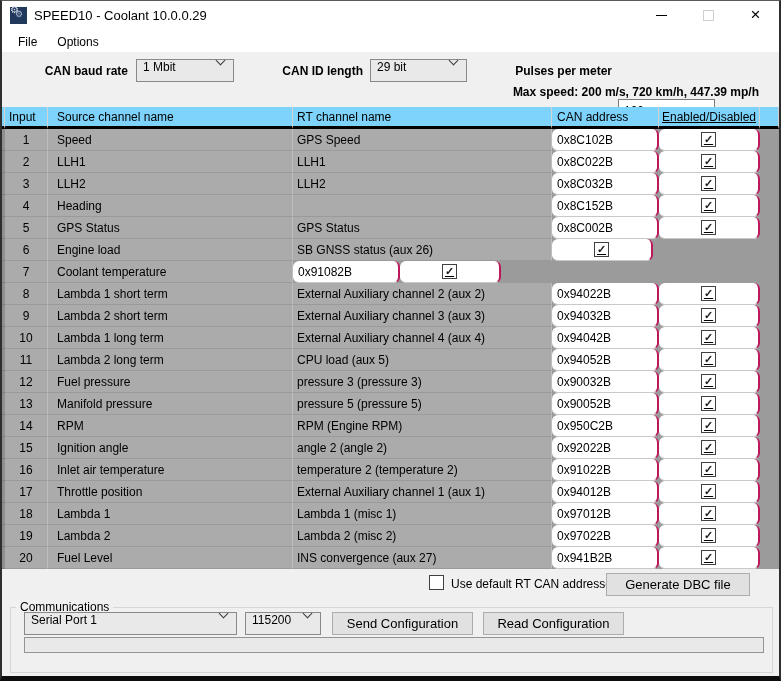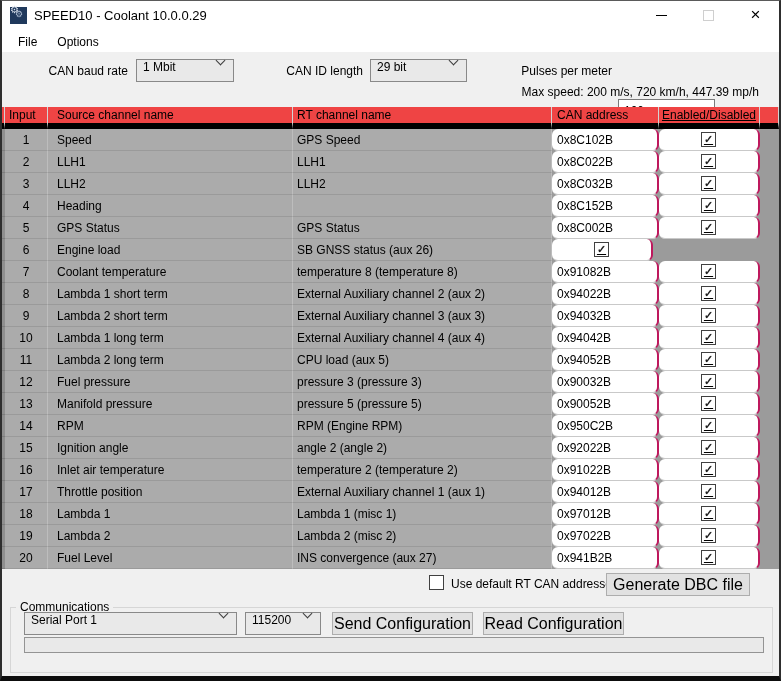--- a/index.html
+++ b/index.html
@@ -19,42 +19,42 @@
   .win-controls{margin-left:auto;display:flex;height:100%;}
   .win-btn{width:47px;height:100%;display:flex;align-items:center;justify-content:center;}
   .min-glyph{width:11px;height:1px;background:#000;}
   .max-glyph{width:9px;height:9px;border:1px solid #cfcfcf;}
   .close-glyph{font-size:17px;line-height:1;color:#000;margin-top:-2px;}
   
   .menubar{position:absolute;left:0;top:28px;width:100%;height:23px;background:#fff;display:flex;align-items:flex-end;padding-left:6px;box-sizing:border-box;}
   .menu-item{padding:3px 10px;}
   
   .lbl{position:absolute;white-space:nowrap;}
-  .ralign{text-align:right;}
+  .ralign{text-align:right;font-weight:bold;}
   .combo{position:absolute;background:#E9E9E9;border:1px solid #898989;box-sizing:border-box;display:flex;align-items:flex-start;padding-left:6px;}
   .combo .chev{margin-left:auto;margin-right:9px;width:6px;height:6px;border-right:1.4px solid #3c3c3c;border-bottom:1.4px solid #3c3c3c;transform:rotate(45deg);margin-top:-3px;flex:none;}
   .textbox{position:absolute;background:#fff;border:1px solid #7a7a7a;box-sizing:border-box;padding:0 0 0 5px;font-family:"Liberation Sans",sans-serif;font-size:12px;margin-top:40px;}
   
   .table{position:absolute;left:0;top:106px;width:777px;height:462px;background:#9b9b9b;}
   .tr{display:flex;height:22px;box-sizing:border-box;}
   .td,.th{box-sizing:border-box;display:flex;align-items:center;overflow:hidden;white-space:nowrap;flex:none;}
   .c-strip{width:3px;background:#8f8f8f;border-bottom:1px solid #7e7e7e;}
   .c-input{width:43px;justify-content:center;}
   .c-source{width:245px;padding-left:9px;}
   .c-rt{width:259px;padding-left:4px;}
   .c-can{width:107px;padding-left:5px;}
   .c-en{width:101px;justify-content:center;text-decoration:underline;}
   .c-gut{flex:1;background:#9b9b9b;}
   .tr .gray{background:#ABABAB;border-right:1px solid #bdbdbd;border-bottom:1px solid #9a9a9a;}
   .tr .white{background:#fff;border-right:2px solid #be185d;border-bottom:1px solid #c9c9c9;border-radius:6px;}
-  .thead .th{background:#ef4444;border-right:1px solid #d2d2d2;border-bottom:6px solid #000000;}
+  .thead .th{background:#7dd3fc;border-right:1px solid #d2d2d2;border-bottom:3px solid #000000;}
   .thead .c-en{justify-content:center;padding-left:0;}
   .cb{width:15px;height:15px;background:#fff;border:1px solid #404040;box-sizing:border-box;display:flex;align-items:center;justify-content:center;font-size:11px;font-weight:700;color:#1f1f1f;flex:none;}
   
-  .btn{position:absolute;background:#E1E1E1;border:1px solid #ADADAD;box-sizing:border-box;display:flex;align-items:center;justify-content:center;font-size:16px;}
+  .btn{position:absolute;background:#E1E1E1;border:1px solid #ADADAD;box-sizing:border-box;display:flex;align-items:center;justify-content:center;font-size:13px;}
   .groupbox{position:absolute;left:8px;top:606px;width:763px;height:66px;border:1px solid #d6d6d6;box-sizing:border-box;}
   .group-label{position:absolute;left:14px;top:599px;background:#F0F0F0;padding:0 4px;}
   .progress{position:absolute;left:22px;top:636px;width:740px;height:16px;background:#E9E9E9;border:1px solid #949494;box-sizing:border-box;}
 </style>
 </head>
 <body>
 
 <div class="window">
 
   <div class="titlebar">
@@ -171,21 +171,20 @@
           <div class="td c-rt gray">SB GNSS status (aux 26)</div>
           <div class="td c-en white">
             <div class="cb">✓</div>
           </div>
           <div class="td c-gut"></div>
         </div>
         <div class="tr">
           <div class="td c-strip"></div>
           <div class="td c-input gray">7</div>
           <div class="td c-source gray">Coolant temperature</div>
-          <div class="td c-rt gray">temperature 8 (temperature 8)</div>
           <div class="td c-can white">0x91082B</div>
           <div class="td c-en white">
             <div class="cb">✓</div>
           </div>
           <div class="td c-gut"></div>
         </div>
         <div class="tr">
           <div class="td c-strip"></div>
           <div class="td c-input gray">8</div>
           <div class="td c-source gray">Lambda 1 short term</div>

